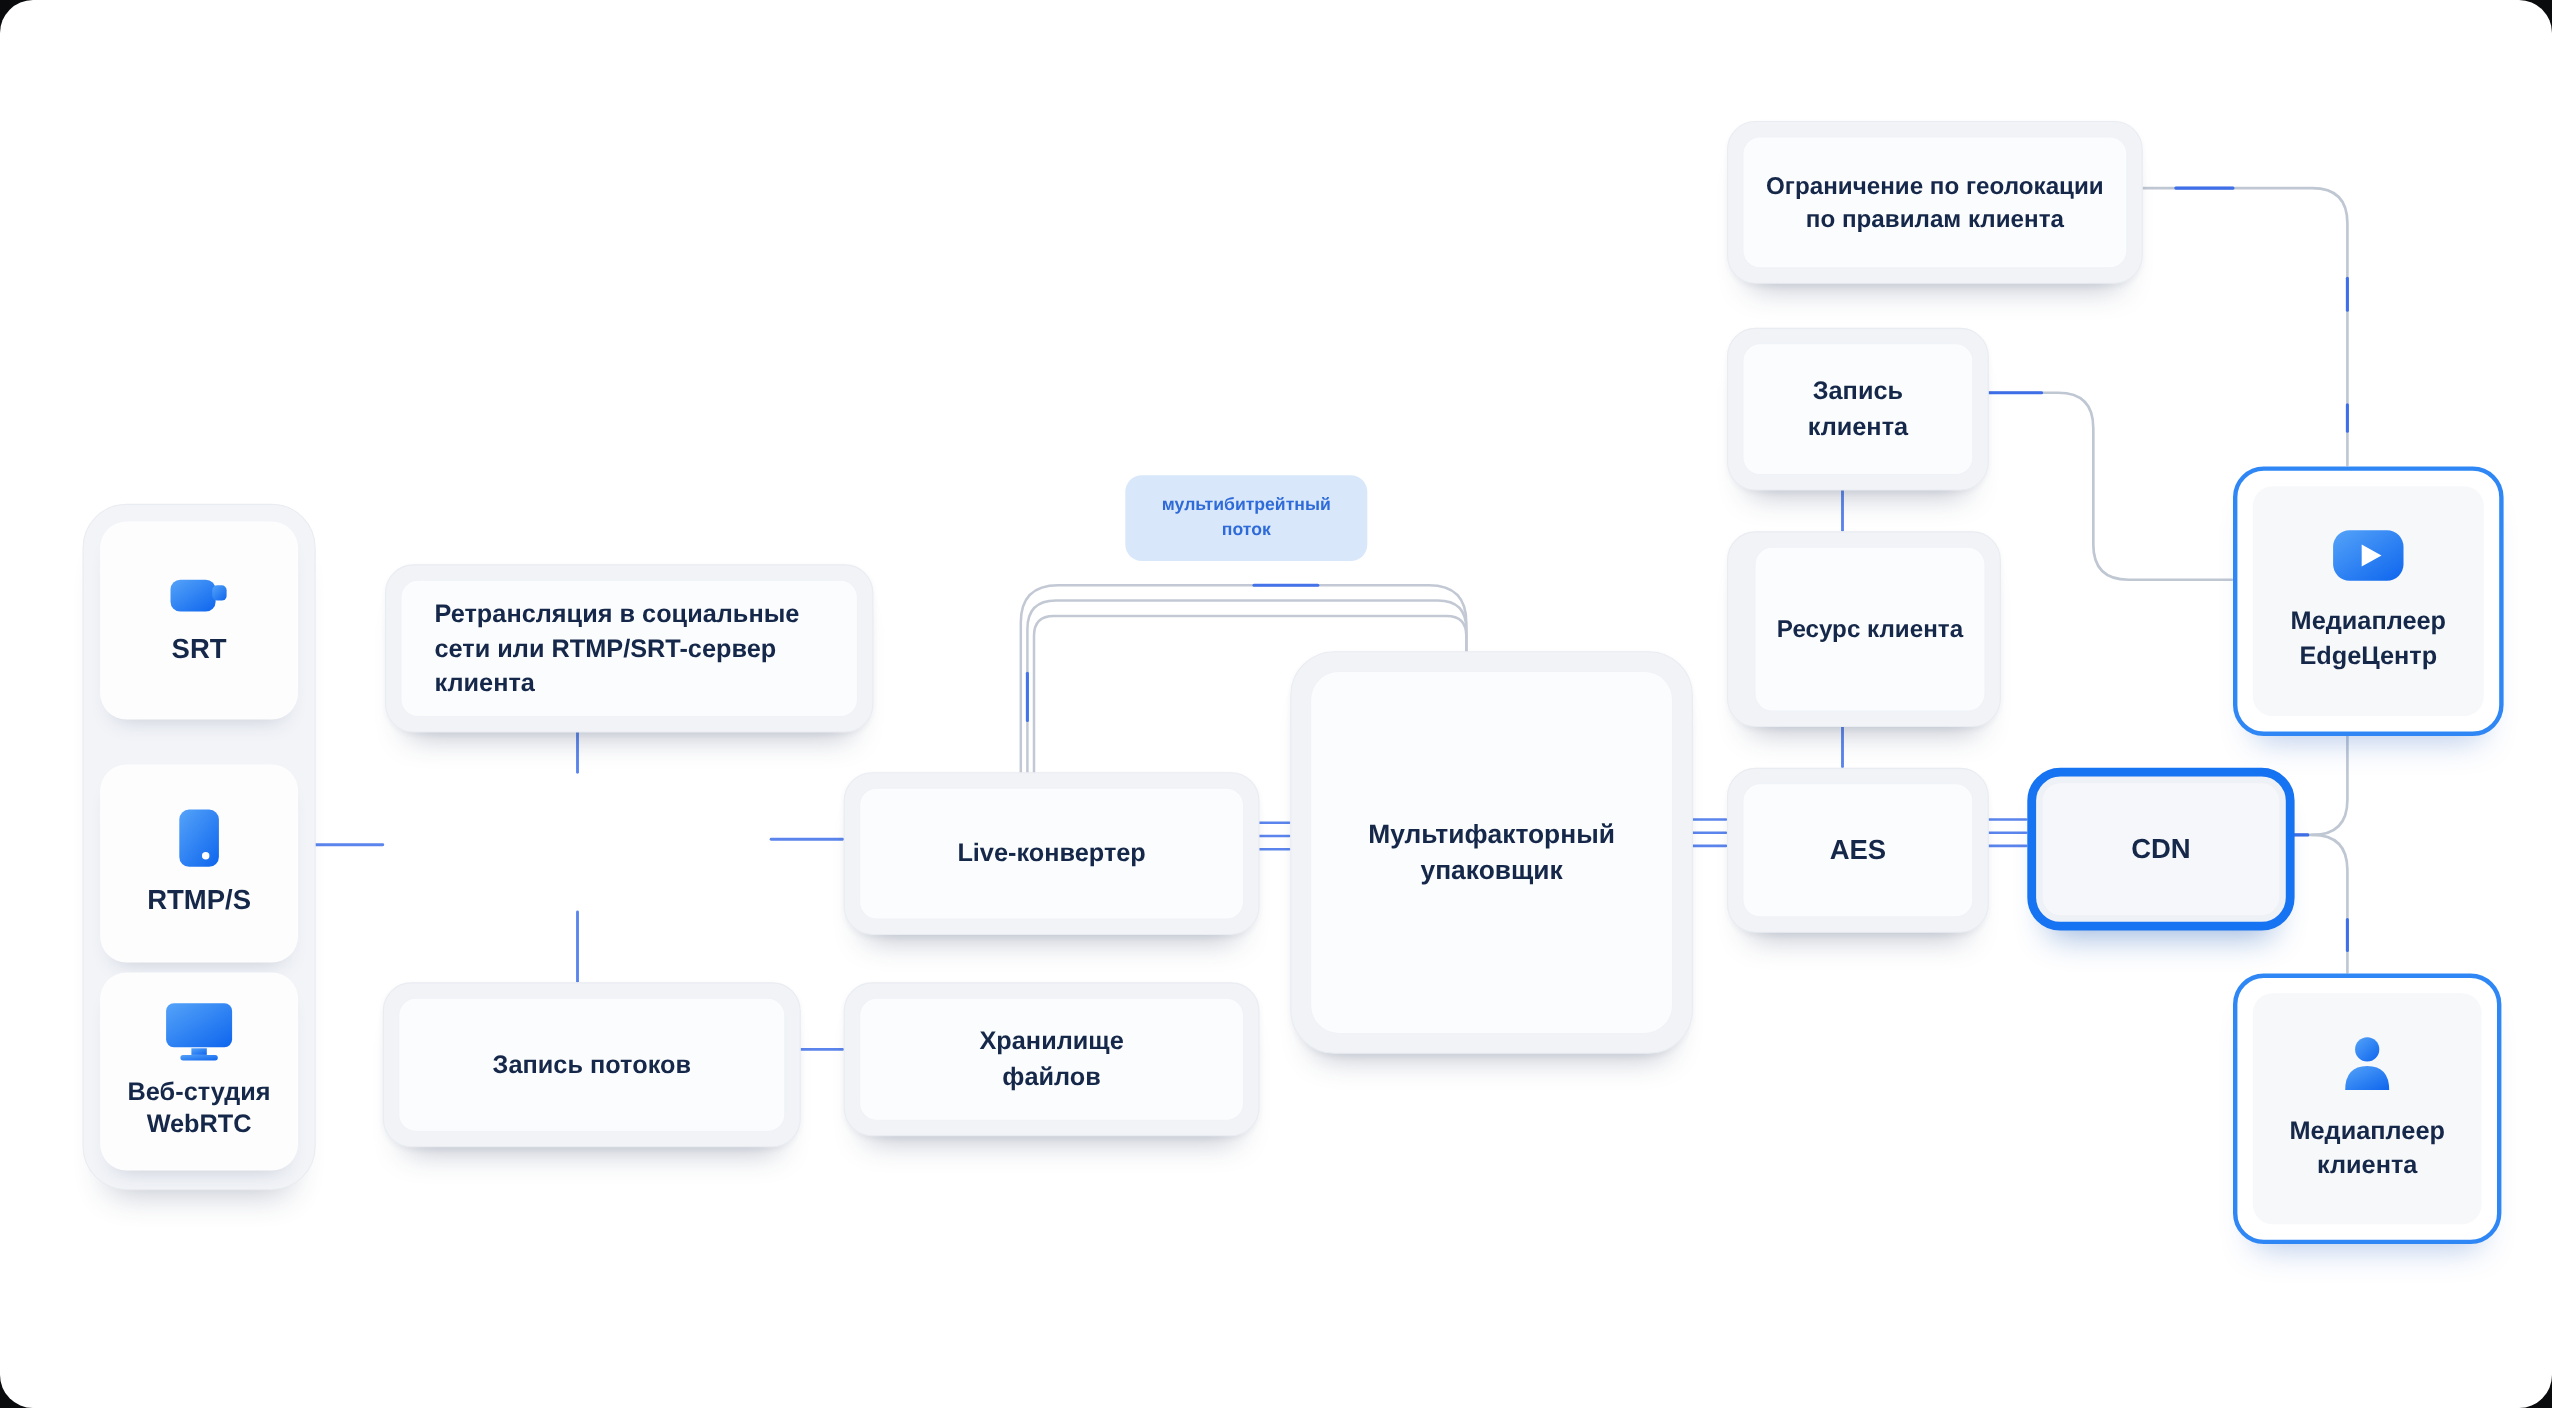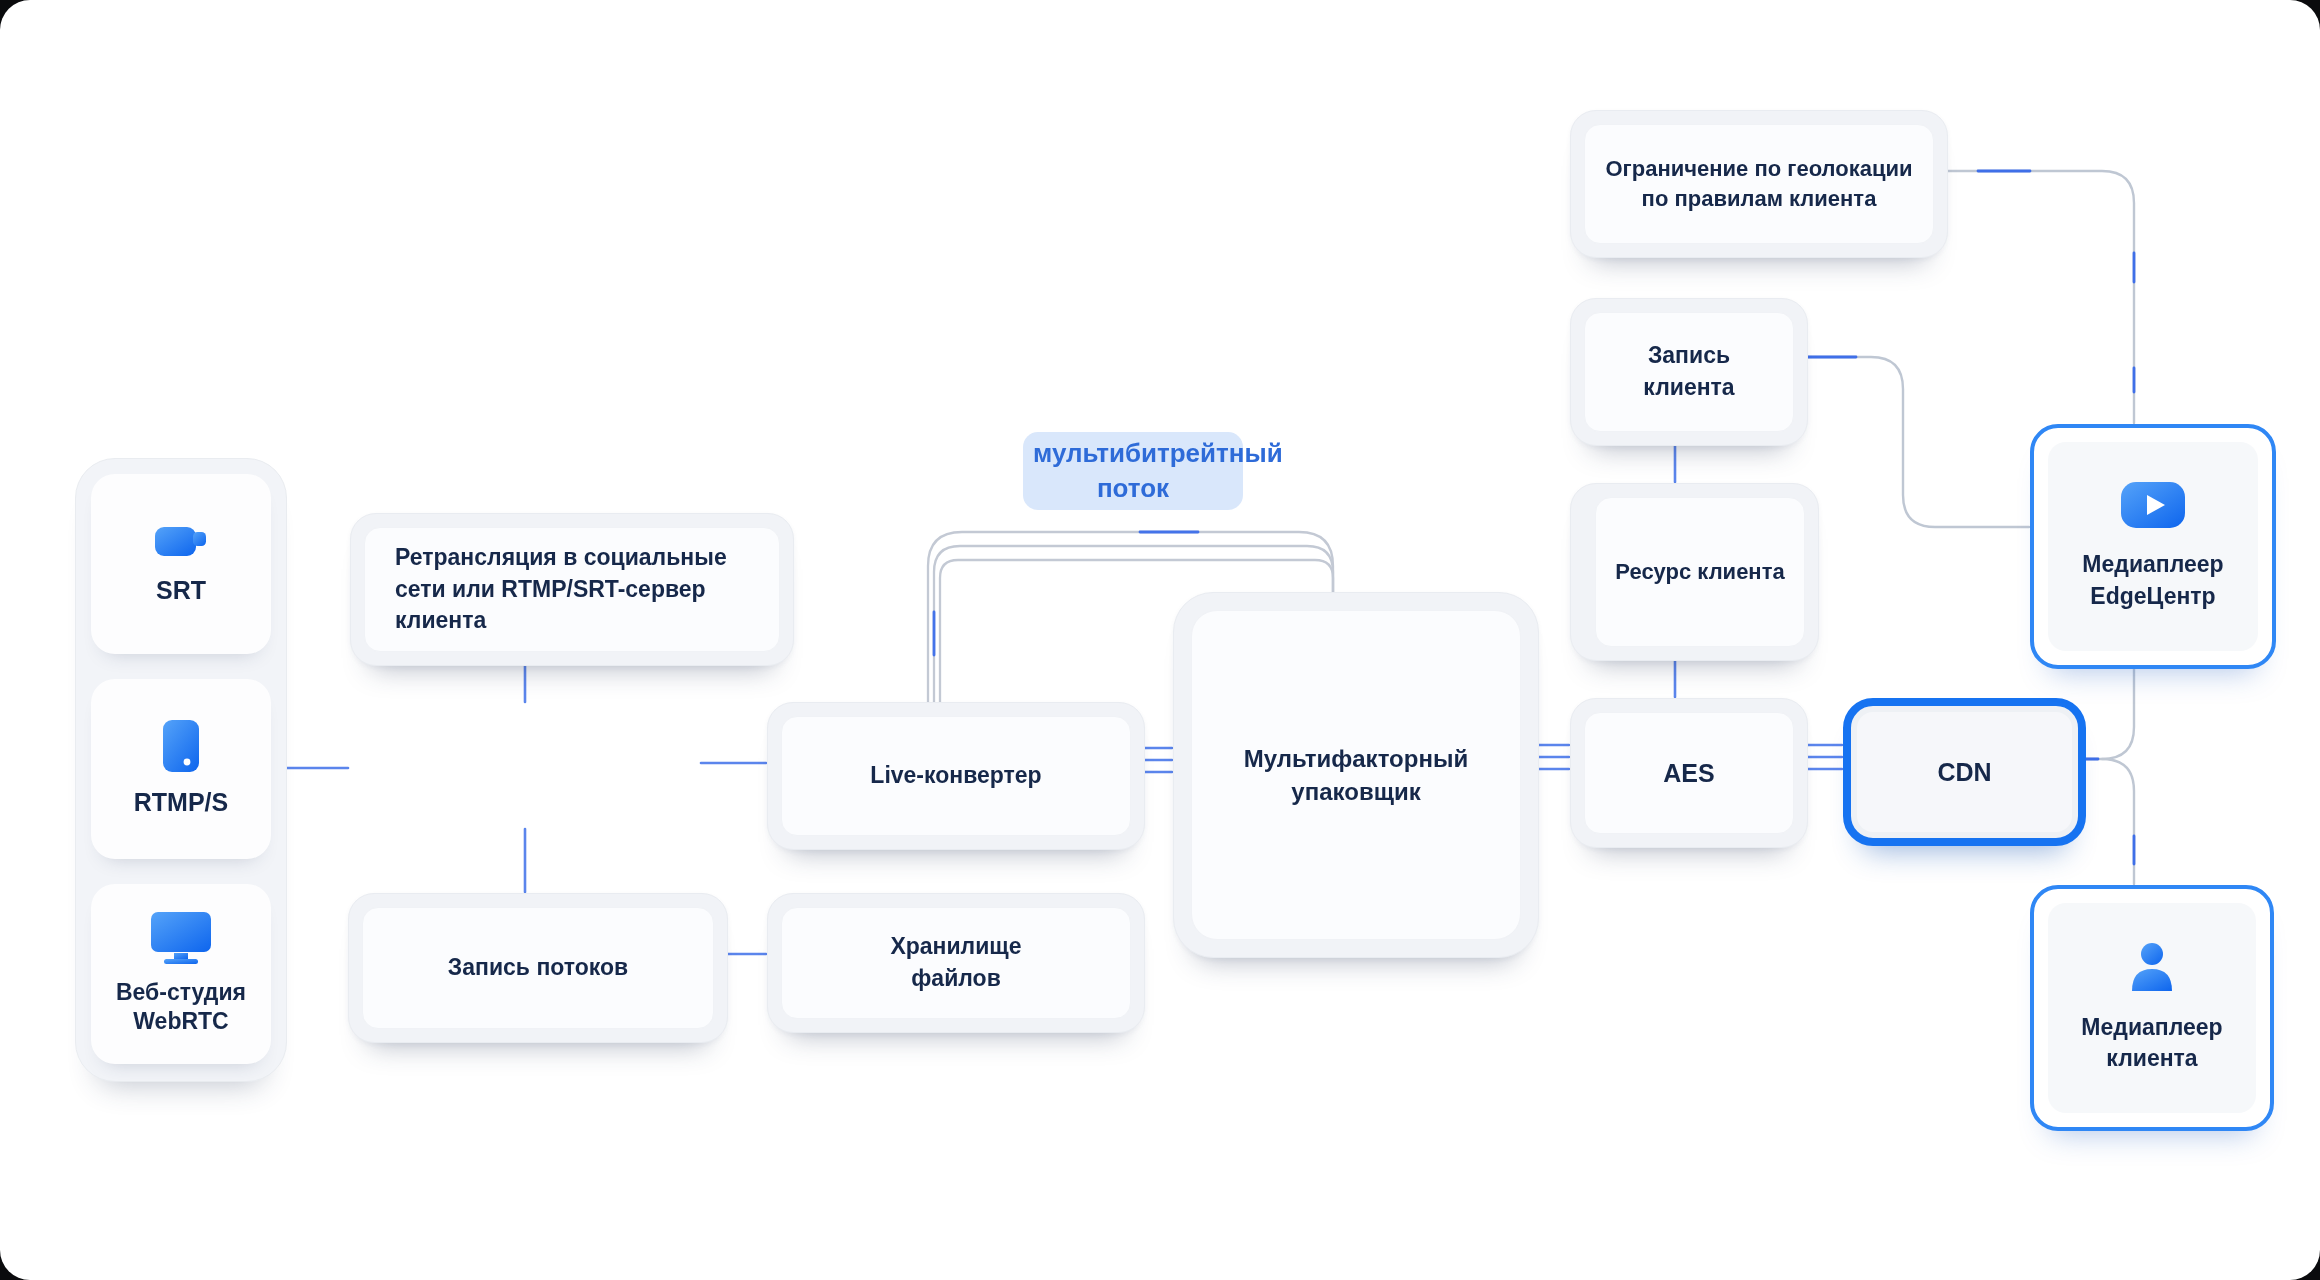--- a/index.html
+++ b/index.html
@@ -37,21 +37,21 @@
   .n-ads{left:1570px;top:298px;width:210px;height:120px;}
   .n-ads .label{max-width:120px;}
   .n-resource{left:1570px;top:483px;width:210px;height:150px;padding-left:24px;}
   .n-resource .label{white-space:nowrap;font-size:22px;}
   .n-aes{left:1570px;top:698px;width:210px;height:122px;}
   .n-aes .label{white-space:nowrap;font-size:25px;}
   .n-cdn{left:1843px;top:698px;width:215px;height:120px;background:#eef1f5;border:8px solid #1673f1;border-radius:30px;padding:6px;
         box-shadow:0 24px 30px -20px rgba(23,86,180,.45);}
   .n-cdn .node-inner{border-radius:16px;background:#f6f7fa;border:none;font-size:25px;}
   .badge{position:absolute;left:1023px;top:432px;width:220px;height:78px;z-index:2;background:#d9e7fb;border-radius:15px;
-        display:flex;align-items:center;justify-content:center;text-align:center;color:#2e6bd8;font-weight:700;font-size:26px;line-height:1.35;}
+        display:flex;align-items:center;justify-content:center;text-align:center;color:#2e6bd8;font-weight:700;font-size:16px;line-height:1.35;}
   .badge .label{max-width:200px;}
   .player{position:absolute;z-index:2;background:#ffffff;border:4px solid #2f87f5;border-radius:28px;padding:14px;display:flex;
         box-shadow:0 22px 30px -20px rgba(30,90,190,.35);}
   .player-inner{flex:1;background:#f6f8fa;border-radius:18px;display:flex;flex-direction:column;align-items:center;justify-content:center;
         gap:12px;text-align:center;font-weight:700;color:#16284a;font-size:23px;line-height:1.35;}
   .player .label{max-width:170px;text-align:center;}
   .p-edge{left:2030px;top:424px;width:210px;height:209px;}
   .p-client{left:2030px;top:885px;width:208px;height:210px;}
   .hidden-defs{position:absolute;width:0;height:0;}
 </style>
@@ -122,21 +122,21 @@
   <div class="sources">
     <div class="src-card" style="top:15px;">
       <span>
         <svg width="56" height="40" viewBox="0 0 56 40">
           <rect x="2" y="6" width="41" height="29" rx="9" fill="url(#gradBlue)"></rect>
           <rect x="40" y="11" width="13" height="14" rx="4.5" fill="url(#gradBlue)"></rect>
         </svg>
       </span>
       <span class="label">SRT</span>
     </div>
-    <div class="src-card" style="top:220px;align-items:center;">
+    <div class="src-card" style="top:236px;align-items:center;">
       <span>
         <svg width="38" height="54" viewBox="0 0 38 54">
           <rect x="1" y="1" width="36" height="52" rx="9" fill="url(#gradBlue)"></rect>
           <circle cx="25" cy="43" r="3.4" fill="#fff"></circle>
         </svg>
       </span>
       <span class="label">RTMP/S</span>
     </div>
     <div class="src-card src-webrtc" style="top:425px;">
       <span>

